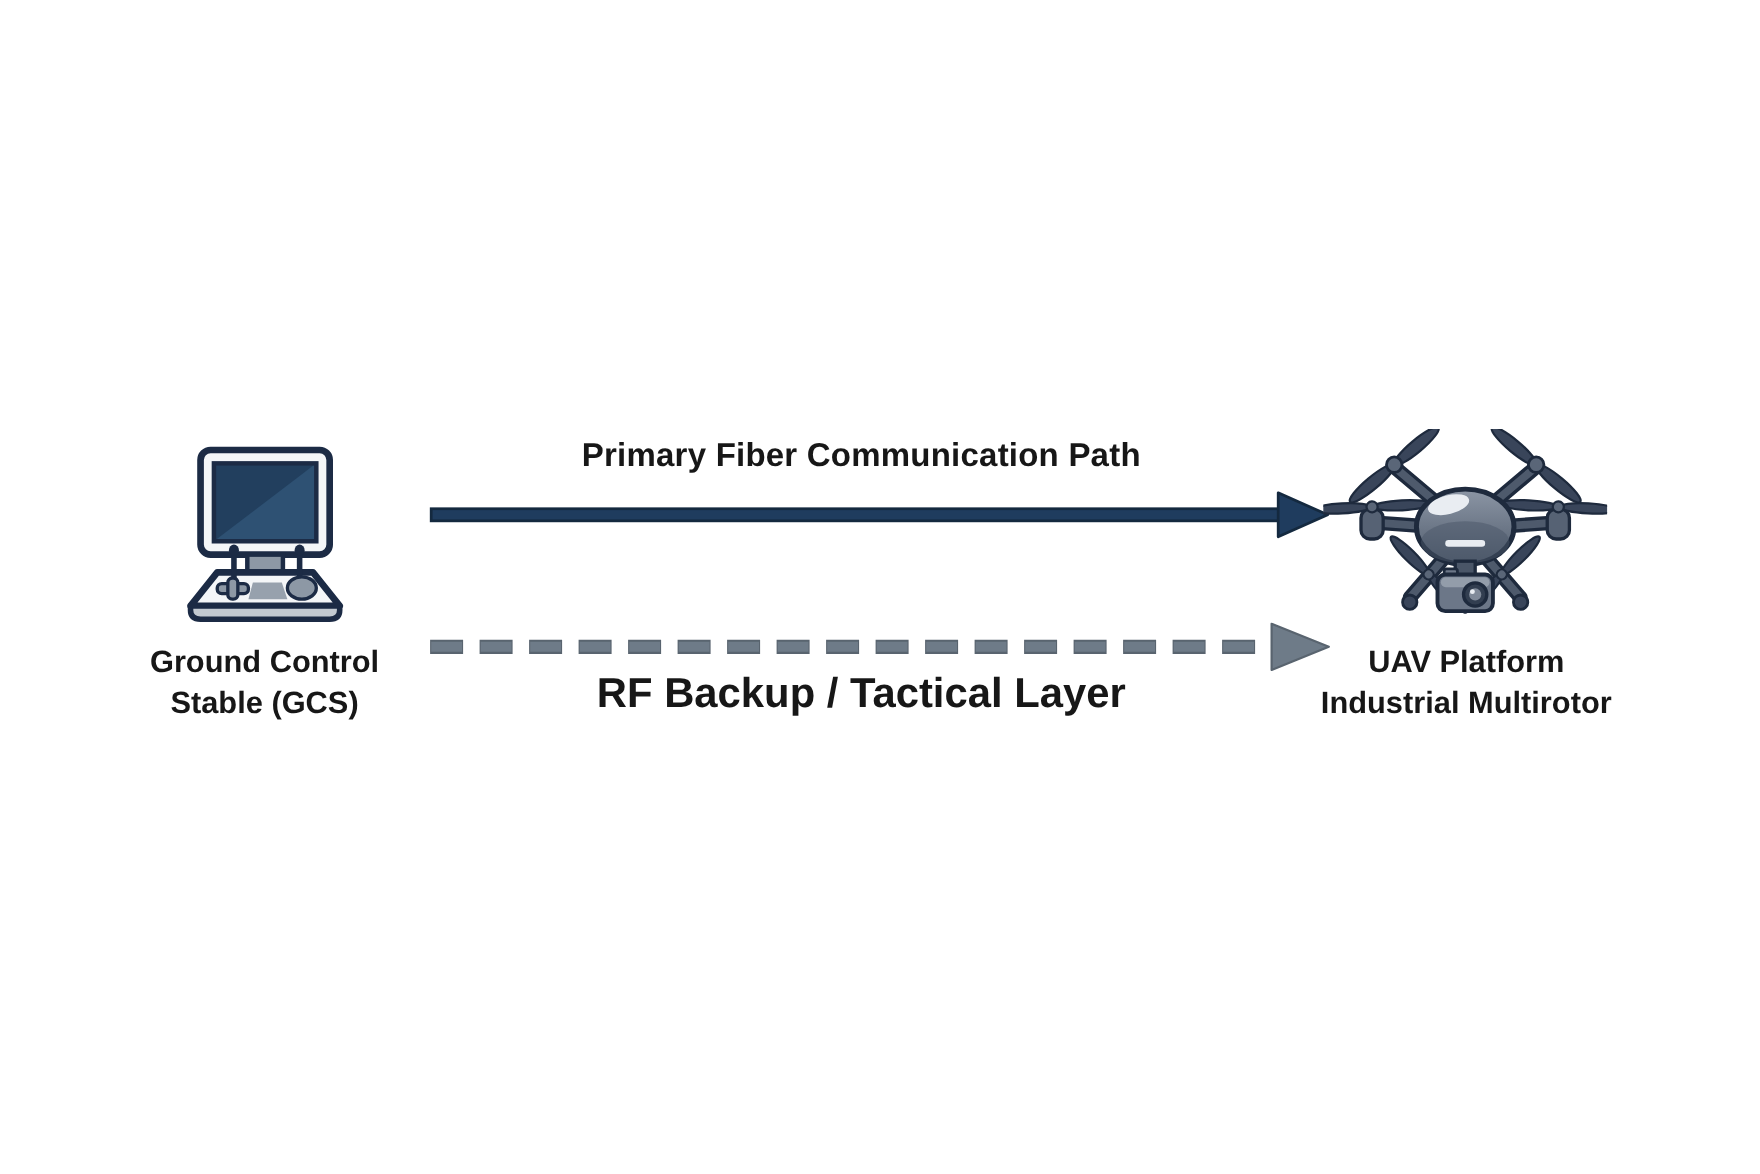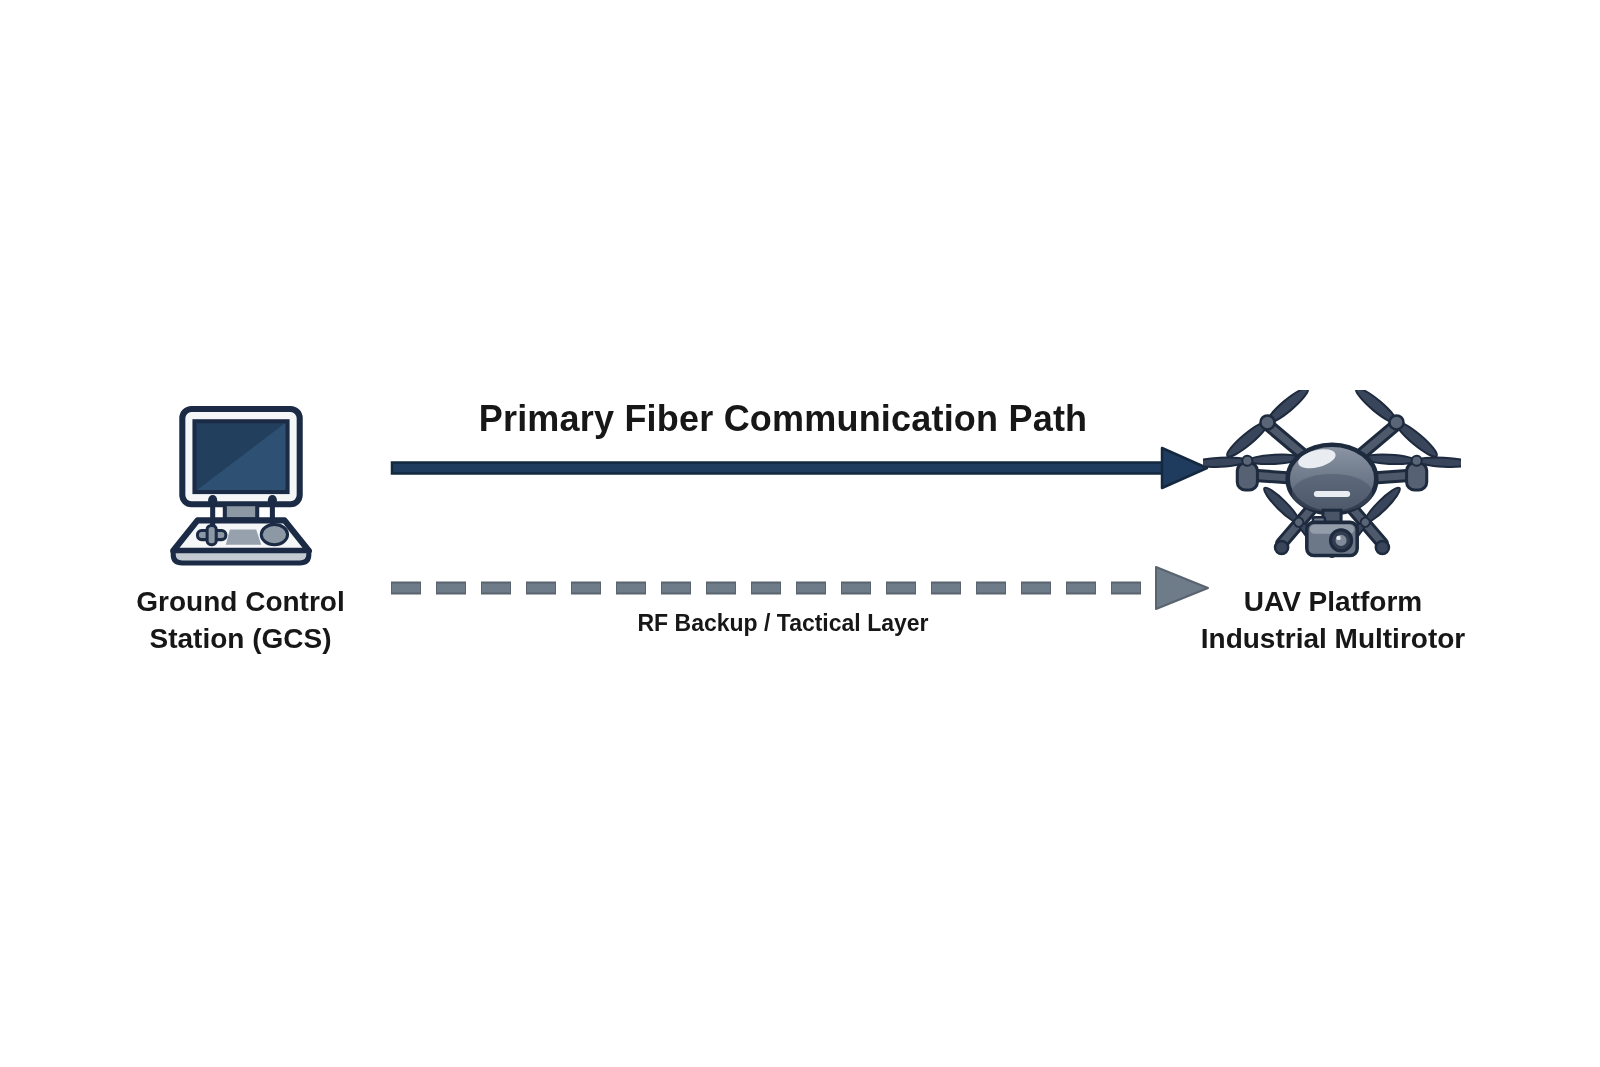--- a/index.html
+++ b/index.html
@@ -15,32 +15,32 @@
     font-family: "Liberation Sans", "DejaVu Sans", sans-serif;
     color: var(--text, #171717);
     overflow: hidden;
   }
   .abs { position: absolute; }
 
   
   .flow-title {
     left: 383px; top: 398px; width: 800px;
     text-align: center;
-    font-size: 36px; font-weight: bold;
+    font-size: 30px; font-weight: bold;
     letter-spacing: 0.2px;
   }
   .flow-sub {
     left: 375px; top: 506px; width: 816px;
     text-align: center;
     font-size: 26px; font-weight: normal;
   }
   .flow-backup-label {
     left: 383px; top: 610px; width: 800px;
     text-align: center;
-    font-size: 23px; font-weight: bold;
+    font-size: 38px; font-weight: bold;
   }
   .node-label {
     text-align: center;
     font-size: 28px; font-weight: bold;
     line-height: 37px;
   }
   .gcs-label { left: 88px; top: 583px; width: 305px; }
   .uav-label { left: 1178px; top: 583px; width: 310px; }
 
   
@@ -87,21 +87,21 @@
     <rect x="36" y="127" width="28" height="9" rx="4" fill="#8d98a5" stroke="#1c2b45" stroke-width="3"></rect>
     <rect x="45.5" y="122" width="9" height="19" rx="4" fill="#8d98a5" stroke="#1c2b45" stroke-width="3"></rect>
 
     <line x1="110" y1="99" x2="110" y2="127" stroke="#1c2b45" stroke-width="5"></line>
     <ellipse cx="110" cy="97" rx="4.5" ry="5" fill="#1c2b45"></ellipse>
     <ellipse cx="112" cy="131" rx="13" ry="10" fill="#8d98a5" stroke="#1c2b45" stroke-width="3"></ellipse>
   </svg>
 
   <div class="abs node-label gcs-label">
     <div>Ground Control</div>
-    <div>Station (GCS)</div>
+    <div>Stable (GCS)</div>
   </div>
 
   <div class="abs flow-title">Primary Fiber Communication Path</div>
 
   <svg class="abs primary-arrow-svg" width="820" height="44" viewBox="0 0 820 44" aria-hidden="true">
     <rect x="2" y="16.5" width="772" height="11" class="primary-fill" stroke-width="2.5"></rect>
     <polygon points="772,2 817,22 772,42" class="primary-fill" stroke-width="2.5" stroke-linejoin="round"></polygon>
   </svg>
 
 

